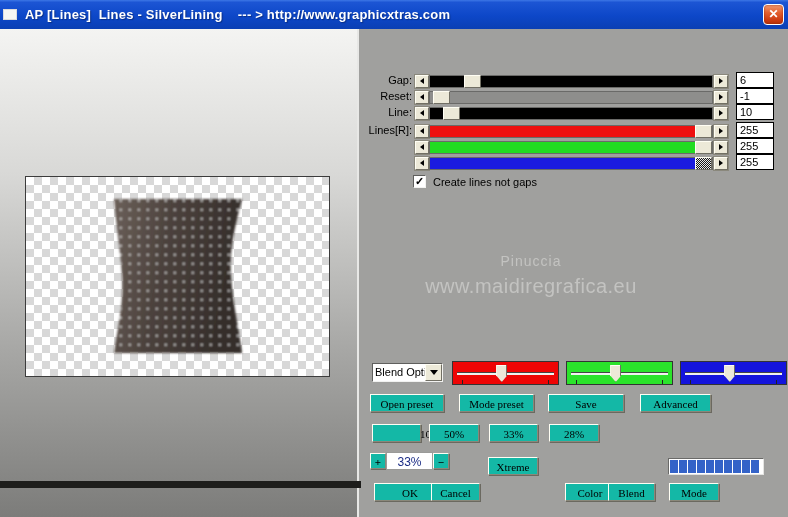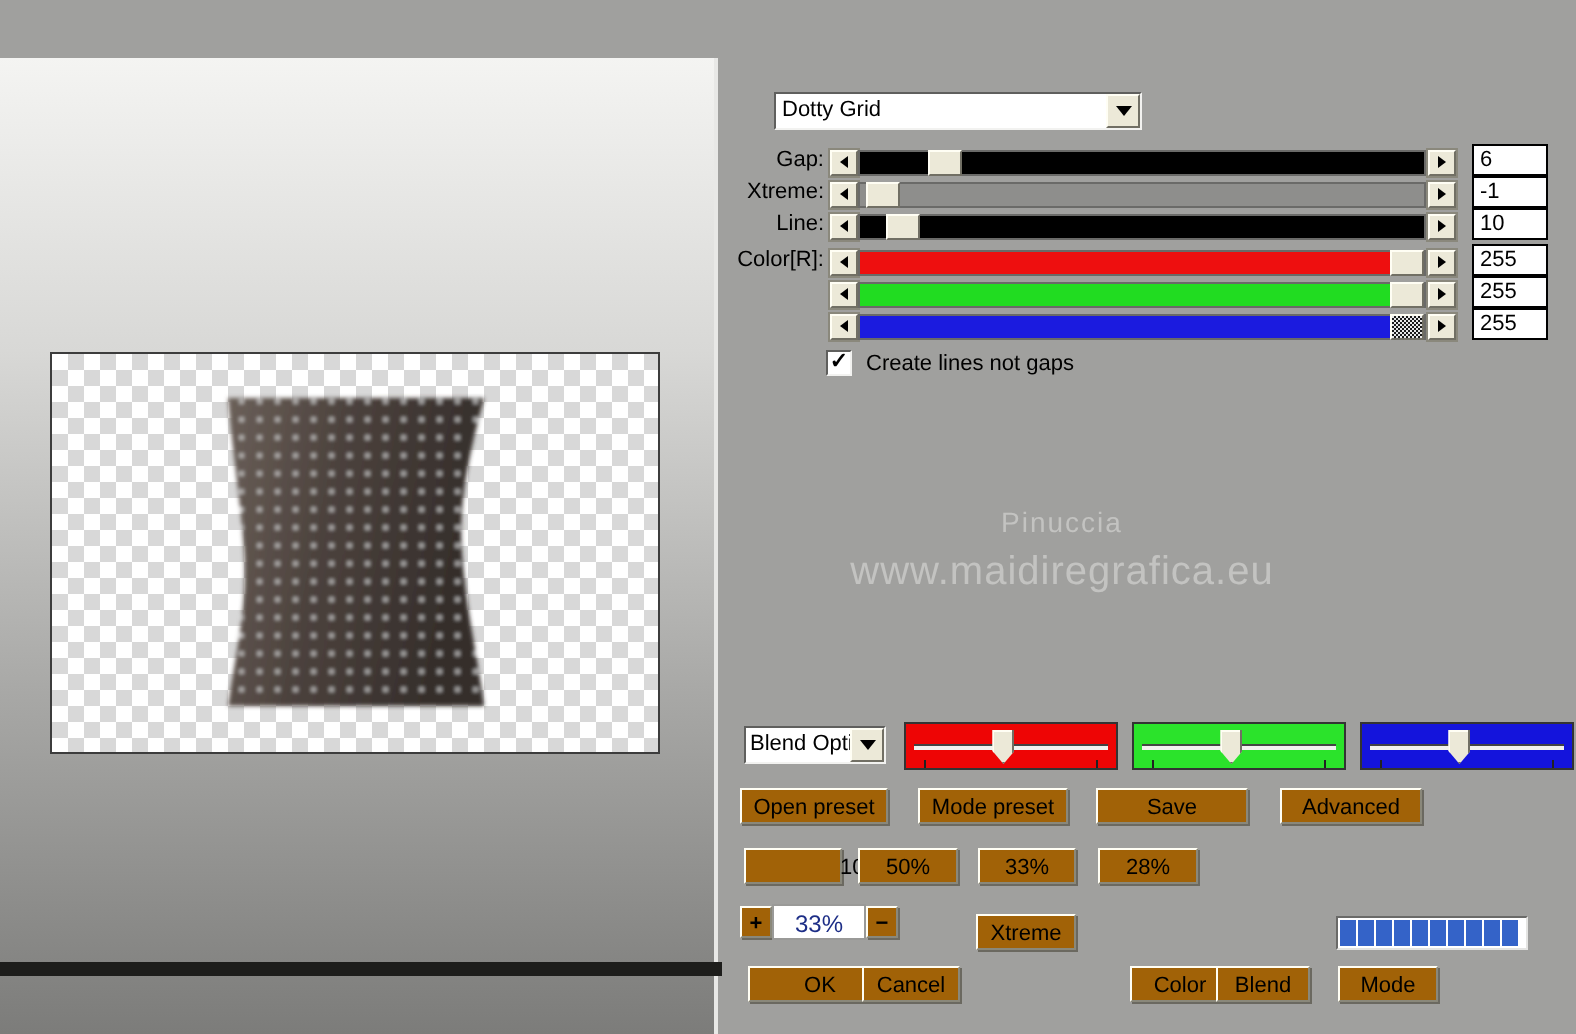--- a/index.html
+++ b/index.html
@@ -102,44 +102,49 @@
   .chan-slider { position:absolute; top:332px; width:107px; height:24px; border:1px solid #333; }
   .chan-groove { position:absolute; left:4px; right:4px; top:10px; height:3px; background:#f2f2f0; border-top:1px solid #444; }
   .chan-thumb {
     position:absolute; top:3px; width:11px; height:17px; background:#ece9d8;
     clip-path:polygon(0 0, 100% 0, 100% 62%, 50% 100%, 0 62%);
     box-shadow:inset -1px -1px 0 #716f64, inset 1px 1px 0 #fffef4; cursor:grab;
   }
   .chan-tick { position:absolute; bottom:0; width:1px; height:4px; background:#222; }
   
   .btn {
-    position:absolute; height:18px; background:#a16207;
+    position:absolute; height:18px; background:#14b8a6;
     border:1px solid; border-color:#fffef4 #8a887a #8a887a #fffef4;
     box-shadow:1px 1px 0 #6b6960; font-size:11px; color:#000;
-    font-family:Liberation Sans, sans-serif; text-align:center; padding-top:2px; cursor:pointer;
+    font-family:Liberation Serif, serif; text-align:center; padding-top:2px; cursor:pointer;
   }
   
   #zoom-plus, #zoom-minus { width:16px; height:16px; top:424px; font-weight:bold; padding-top:1px; }
   #zoom-plus { left:9px; } #zoom-minus { left:72px; }
   #zoom-value {
     position:absolute; left:25px; top:423px; width:47px; height:18px; background:#fff;
     border:1px solid #9a9a98; color:#1c2d86; font-size:12px; text-align:center; padding-top:2px;
   }
   
   #progress-bar {
     position:absolute; left:307px; top:429px; width:96px; height:17px; background:#ffffff;
     border:1px solid; border-color:#6a6a68 #e4e4e2 #e4e4e2 #6a6a68; padding:1px; display:flex; gap:1px;
   }
   .prog-seg { width:8px; height:100%; background:#3463c8; }
 </style>
 </head>
 <body>
 
 <div id="window">
 
+  <div id="titlebar">
+    <div id="app-icon"></div>
+    <div id="title-text">AP [Lines]  Lines - SilverLining    --- &gt; http://www.graphicxtras.com</div>
+    <div id="close-btn">✕</div>
+  </div>
 
   <div id="left-panel">
     <div id="preview-box">
       <svg id="shape-svg" width="142" height="160" viewBox="0 0 142 160">
         <defs>
           <linearGradient id="shapeGrad" x1="0" y1="0" x2="1" y2="0.25">
             <stop offset="0" stop-color="#6b6059"></stop>
             <stop offset="0.45" stop-color="#4c423d"></stop>
             <stop offset="1" stop-color="#342d2a"></stop>
           </linearGradient>
@@ -155,44 +160,38 @@
           <path d="M7,3 L135,3 C128,30 122,54 124,80 C126,110 132,132 135,157 L7,157 C11,130 17,106 15,79 C13,52 9,28 7,3 Z" fill="url(#dots)"></path>
         </g>
       </svg>
     </div>
   </div>
 
   <div id="bottom-strip"></div>
 
   <div id="right-panel">
 
-    <div id="preset-dropdown" class="sunken-field">
-      <span class="dd-text">Dotty Grid</span>
-      <span class="dd-arrow-btn">
-          <span class="tri-down"></span>
-        </span>
-    </div>
 
     <div id="slider-rows">
   <div class="srow">
     <span class="slabel">Gap:</span>
     <span class="sarrow left">
             <span class="tri-left"></span>
           </span>
     <div class="strack" style="background: rgb(0, 0, 0);">
       <div class="sthumb" style="left: calc(13% - 2.21px);"></div>
     </div>
     <span class="sarrow right">
             <span class="tri-right"></span>
           </span>
     <span class="svalue">6</span>
   </div>
 
   <div class="srow">
-    <span class="slabel">Xtreme:</span>
+    <span class="slabel">Reset:</span>
     <span class="sarrow left">
             <span class="tri-left"></span>
           </span>
     <div class="strack" style="background: rgb(142, 142, 140);">
       <div class="sthumb" style="left: calc(1% - 0.17px);"></div>
     </div>
     <span class="sarrow right">
             <span class="tri-right"></span>
           </span>
     <span class="svalue">-1</span>
@@ -206,21 +205,21 @@
     <div class="strack" style="background: rgb(0, 0, 0);">
       <div class="sthumb" style="left: calc(5% - 0.85px);"></div>
     </div>
     <span class="sarrow right">
             <span class="tri-right"></span>
           </span>
     <span class="svalue">10</span>
   </div>
 
   <div class="srow" style="margin-top: 2px;">
-    <span class="slabel">Color[R]:</span>
+    <span class="slabel">Lines[R]:</span>
     <span class="sarrow left">
             <span class="tri-left"></span>
           </span>
     <div class="strack" style="background: rgb(238, 15, 15);">
       <div class="sthumb" style="left: calc(100% - 17px);"></div>
     </div>
     <span class="sarrow right">
             <span class="tri-right"></span>
           </span>
     <span class="svalue">255</span>

